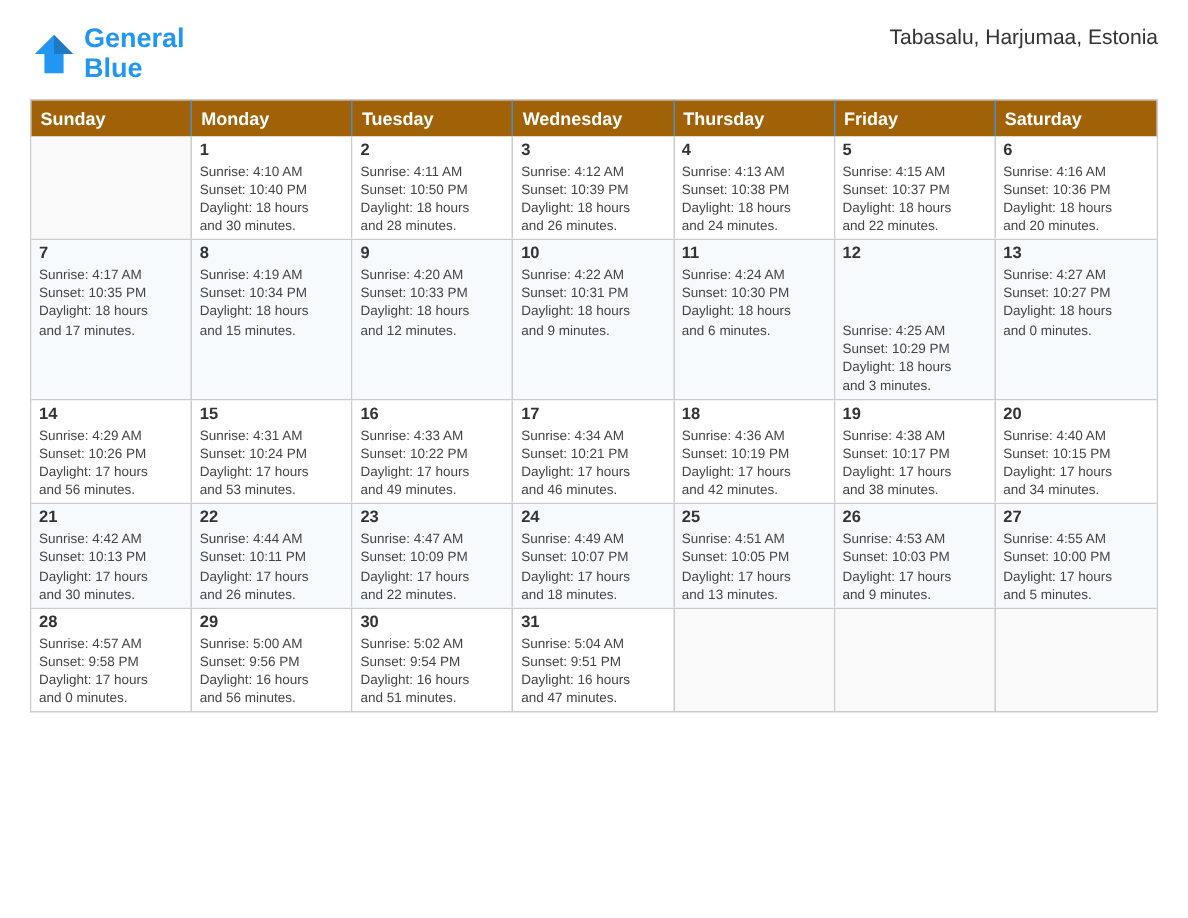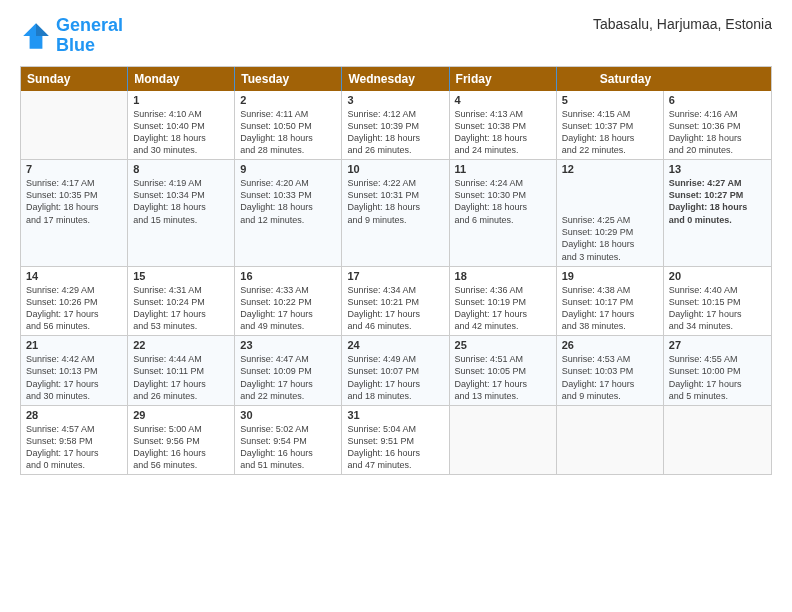--- a/index.html
+++ b/index.html
@@ -69,21 +69,20 @@
     .cal-header-cell {
       color: #fff;
       font-size: 12px;
       font-weight: bold;
       padding: 5px 6px;
       text-align: left;
       border-right: 1px solid #4a90d0;
     }
     .cal-header-cell:last-child {
       border-right: none;
-      margin-left: 37px;
     }
     .cal-body {
       flex: 1;
       display: flex;
       flex-direction: column;
     }
     .cal-row {
       display: grid;
       grid-template-columns: repeat(7, 1fr);
       flex: 1;
@@ -141,20 +140,21 @@
       <div class="location">Tabasalu, Harjumaa, Estonia</div>
     </div>
   </div>
 
   <div class="calendar">
     <div class="cal-header" id="cal-header">
         <div class="cal-header-cell">Sunday</div>
         <div class="cal-header-cell">Monday</div>
         <div class="cal-header-cell">Tuesday</div>
         <div class="cal-header-cell">Wednesday</div>
+        <div class="cal-header-cell">Thursday</div>
         <div class="cal-header-cell">Friday</div>
         <div class="cal-header-cell">Saturday</div>
       </div>
     <div class="cal-body" id="cal-body">
         <div class="cal-row">
           <div class="cal-cell empty"></div>
           <div class="cal-cell">
             <div class="day-num">1</div>
             <div class="day-info" style="white-space: pre-line;">Sunrise: 4:10 AM
 Sunset: 10:40 PM
@@ -235,21 +235,21 @@
           </div>
           <div class="cal-cell">
             <div class="day-num">12</div>
             <div class="day-info" style="white-space: pre-line; margin-top: 39px;">Sunrise: 4:25 AM
 Sunset: 10:29 PM
 Daylight: 18 hours
 and 3 minutes.</div>
           </div>
           <div class="cal-cell">
             <div class="day-num">13</div>
-            <div class="day-info" style="white-space: pre-line; font-weight: bold;">Sunrise: 4:27 AM
+            <div class="day-info" style="white-space: pre-line;">Sunrise: 4:27 AM
 Sunset: 10:27 PM
 Daylight: 18 hours
 and 0 minutes.</div>
           </div>
         </div>
         <div class="cal-row">
           <div class="cal-cell">
             <div class="day-num">14</div>
             <div class="day-info" style="white-space: pre-line;">Sunrise: 4:29 AM
 Sunset: 10:26 PM

